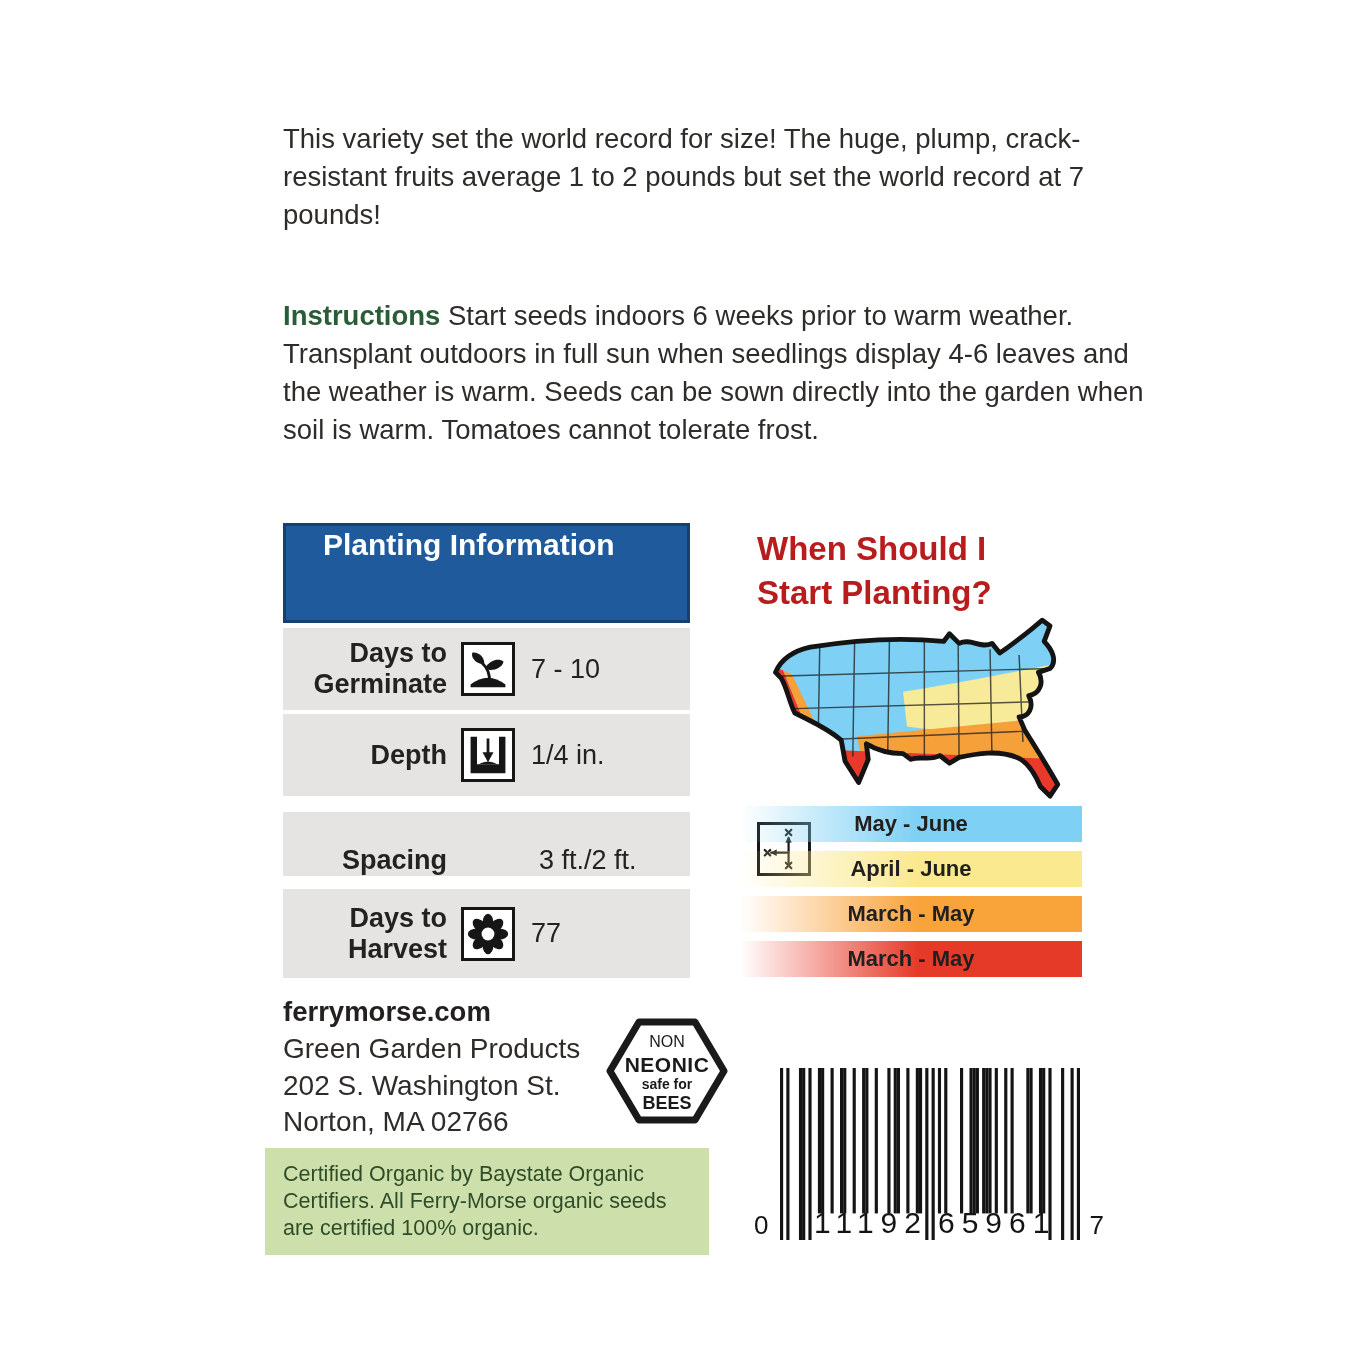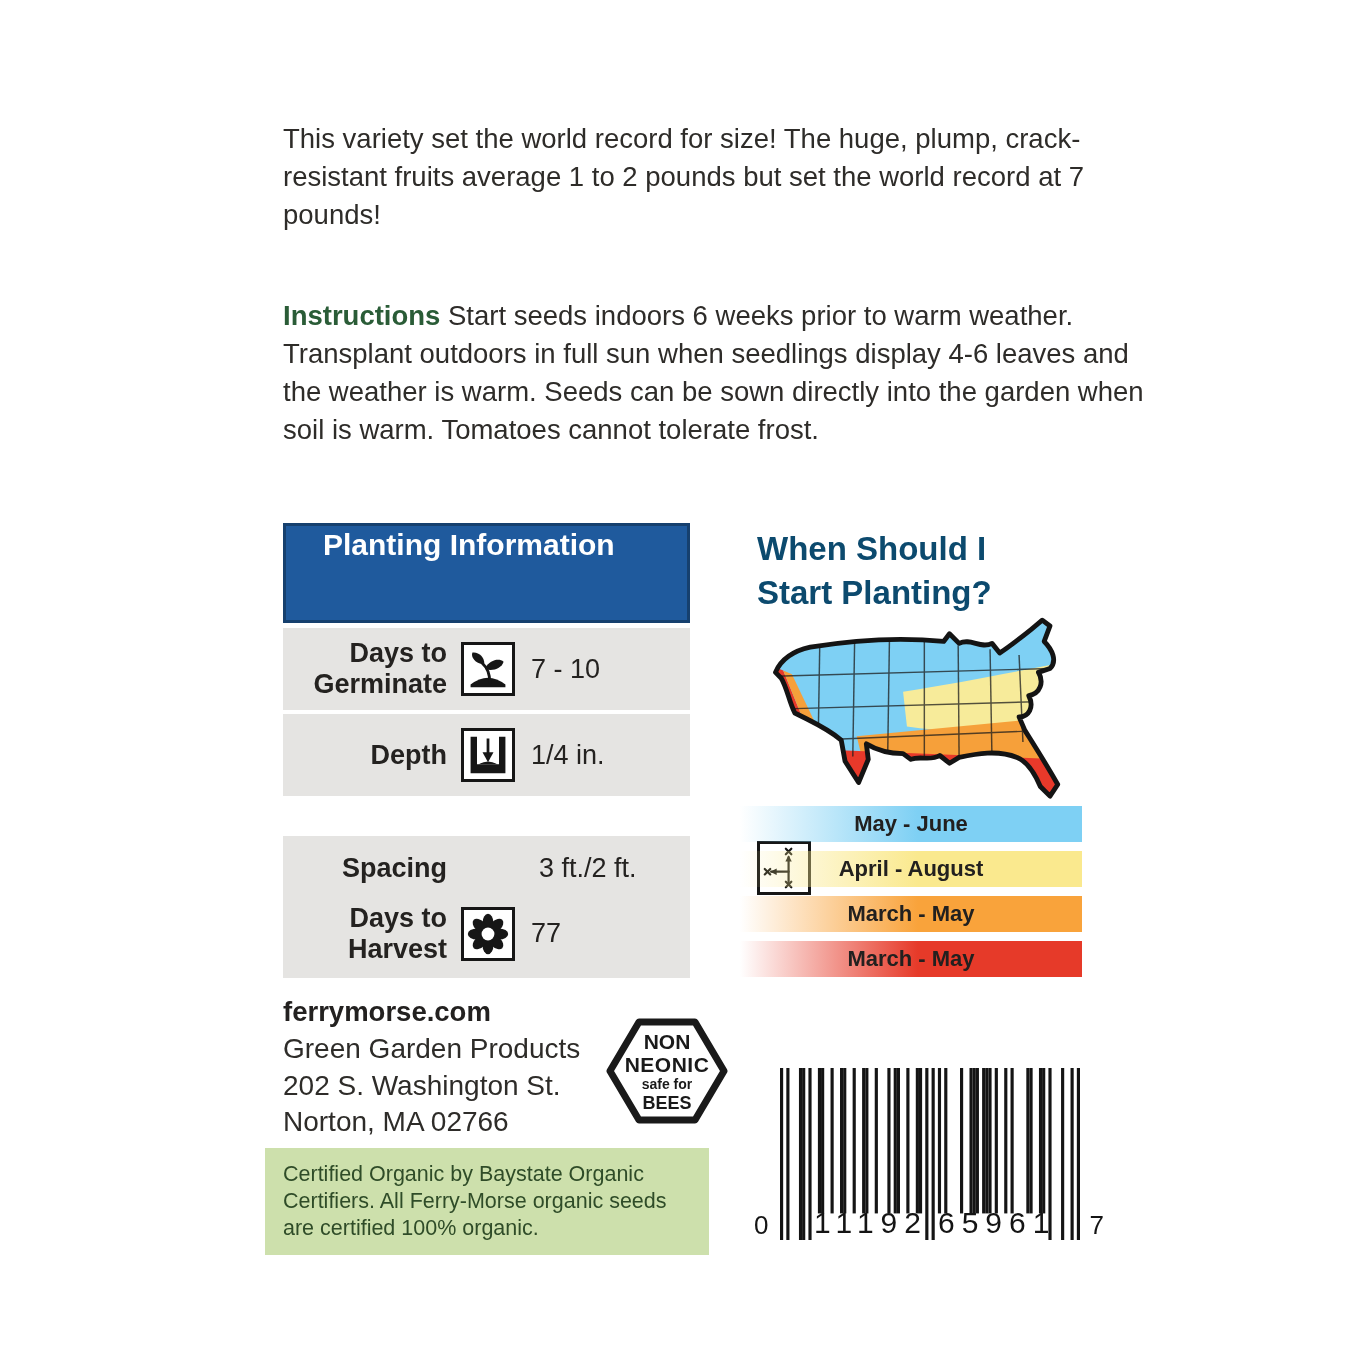--- a/index.html
+++ b/index.html
@@ -11,46 +11,46 @@
   .instructions { position:absolute; left:283px; top:297px; width:862px; font-size:27.5px; line-height:38px; color:#2e2c29; }
   .ins-label { font-weight:bold; color:#2a5c37; }
 
   
   .pt-header { position:absolute; left:283px; top:523px; width:407px; height:100px;
     background:#1f5a9d; border:3px solid #16406e; color:#ffffff; font-weight:bold;
     font-size:30px; line-height:37px; display:flex; align-items:flex-start; padding-left:37px; }
   .pt-row { position:absolute; left:283px; width:407px; background:#e5e4e2; display:flex; align-items:center; }
   .row1 { top:628px; height:82px; }
   .row2 { top:714px; height:82px; }
-  .row3 { top:836px; height:64px; }
+  .row3 { top:812px; height:64px;align-items:flex-end; }
   .row4 { top:889px; height:89px; }
   .pt-label { width:164px; text-align:right; font-weight:bold; font-size:27px; line-height:31px; color:#242220; }
   .pt-iconbox { width:54px; height:54px; background:#ffffff; border:3px solid #161616; margin-left:14px; flex:0 0 auto;
     display:flex; align-items:center; justify-content:center; }
   .pt-iconbox svg { width:44px; height:44px; }
   .pt-value { margin-left:16px; font-size:27px; color:#242220; }
 
   
   .site { position:absolute; left:283px; top:996px; font-size:27.5px; font-weight:bold; color:#232120; }
   .addr { position:absolute; left:283px; top:1031px; font-size:28px; line-height:36.5px; color:#2e2c29; }
 
   
   .hex { position:absolute; left:606px; top:1015px; width:122px; height:112px; }
   .hex svg { position:absolute; inset:0; }
   .hex-text { position:absolute; inset:0; display:flex; flex-direction:column; align-items:center; justify-content:center; padding-top:2px; color:#1a1a1a; }
-  .hex-l1 { font-weight:bold; font-size:21px; line-height:23px;text-align:right; }
+  .hex-l1 { font-weight:normal; font-size:16px; line-height:23px;text-align:right; }
   .hex-l2 { font-weight:bold; font-size:21px; line-height:23px; letter-spacing:0.5px; }
   .hex-l3 { font-weight:bold; font-size:14px; line-height:17px; }
   .hex-l4 { font-weight:bold; font-size:18px; line-height:21px; }
 
   .greenbox { position:absolute; left:265px; top:1148px; width:444px; background:#cde0ac; padding:13px 18px;
     font-size:21.5px; line-height:27px; color:#2f4c28; }
 
   
-  .map-title { position:absolute; left:757px; top:527px; width:300px; font-size:33px; font-weight:bold; line-height:44px; color:#0c4a6e; }
+  .map-title { position:absolute; left:757px; top:527px; width:300px; font-size:33px; font-weight:bold; line-height:44px; color:#b91c1c; }
   .usmap { position:absolute; left:760px; top:616px; }
 
   .legend-bar { position:absolute; left:740px; width:342px; height:36px; display:flex; align-items:center; justify-content:center; }
   .lb1 { top:806px; } .lb2 { top:851px; } .lb3 { top:896px; } .lb4 { top:941px; }
   .legend-label { font-size:22px; font-weight:bold; color:#22201f; }
 
   
   .barcode { position:absolute; left:780px; top:1068px; width:300px; height:172px; }
   .bc-digit { position:absolute; font-size:26px; color:#141414; top:142px; }
   .bc-ns { left:-26px; }
@@ -181,21 +181,21 @@
         </g>
       </g>
       <path d="M16,58 C22,44 34,36 52,32 C100,24 150,22 190,26 L196,18 L206,28 C218,22 228,34 240,28 L248,38 C260,30 270,22 280,14 L292,4 L300,10 L294,26 C302,34 308,46 300,54 L288,58 C294,68 290,80 278,82 C284,94 278,104 268,104 L274,118 C284,134 298,156 308,174 L300,186 L290,176 C284,162 276,150 266,146 C246,138 224,142 206,146 L196,152 L186,144 C176,150 166,144 156,148 L148,142 C134,142 120,138 110,132 L112,148 L102,172 L88,150 L84,128 C72,118 60,112 48,106 L36,100 C30,88 28,74 22,64 Z" fill="none" stroke="#141414" stroke-width="5" stroke-linejoin="round"></path>
     </svg>
   </div>
 
   <div class="legend-bar lb1" style="background: linear-gradient(90deg, rgba(255, 255, 255, 0) 0%, rgb(126, 208, 244) 52%, rgb(126, 208, 244) 100%);">
     <span class="legend-label">May - June</span>
   </div>
   <div class="legend-bar lb2" style="background: linear-gradient(90deg, rgba(255, 255, 255, 0) 0%, rgb(250, 233, 142) 52%, rgb(250, 233, 142) 100%);">
-    <span class="legend-label">April - August</span>
+    <span class="legend-label">April - June</span>
   </div>
   <div class="legend-bar lb3" style="background: linear-gradient(90deg, rgba(255, 255, 255, 0) 0%, rgb(249, 163, 59) 52%, rgb(249, 163, 59) 100%);">
     <span class="legend-label">March - May</span>
   </div>
   <div class="legend-bar lb4" style="background: linear-gradient(90deg, rgba(255, 255, 255, 0) 0%, rgb(230, 58, 41) 52%, rgb(230, 58, 41) 100%);">
     <span class="legend-label">March - May</span>
   </div>
 
   <div class="site">ferrymorse.com</div>
   <div class="addr">

